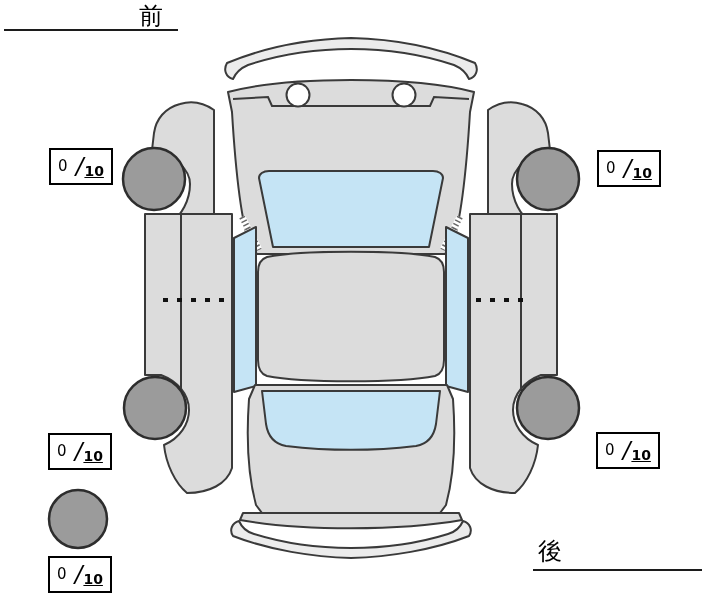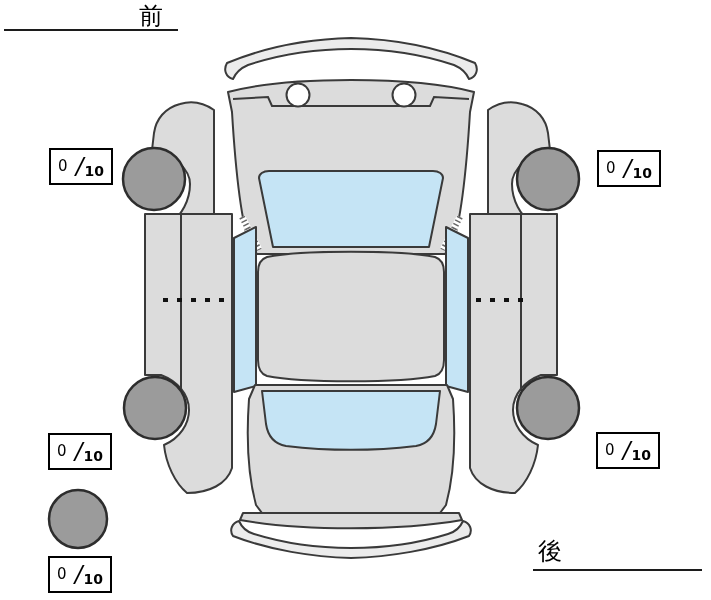--- a/index.html
+++ b/index.html
@@ -30,21 +30,21 @@
   .rule{position:absolute; height:0; border-bottom:2px solid #1c1c1c;}
 
   .score-box{
     position:absolute; width:64px; height:37px; box-sizing:border-box;
     background:#fff; border:2px solid #000;
     display:flex; align-items:center; justify-content:center;
     color:#000; cursor:pointer;
   }
   .score-box .val{font-size:15px; margin-right:8px; margin-top:-2px;}
   .score-box .slash{font-size:23px; line-height:.9; margin-top:-1px; font-style:italic;}
-  .score-box .max{font-size:14px; margin-top:9px; margin-left:1px; font-weight:bold;}
+  .score-box .max{font-size:14px; margin-top:9px; margin-left:1px; font-weight:bold;text-decoration:underline;}
 </style>
 </head>
 <body>
 
 <div class="stage">
 
   <div class="jp-label" style="left:139px; top:4px;">前</div>
   <div class="rule" style="left:4px; top:29px; width:174px;"></div>
 
   <svg width="711" height="600" viewBox="0 0 711 600">

